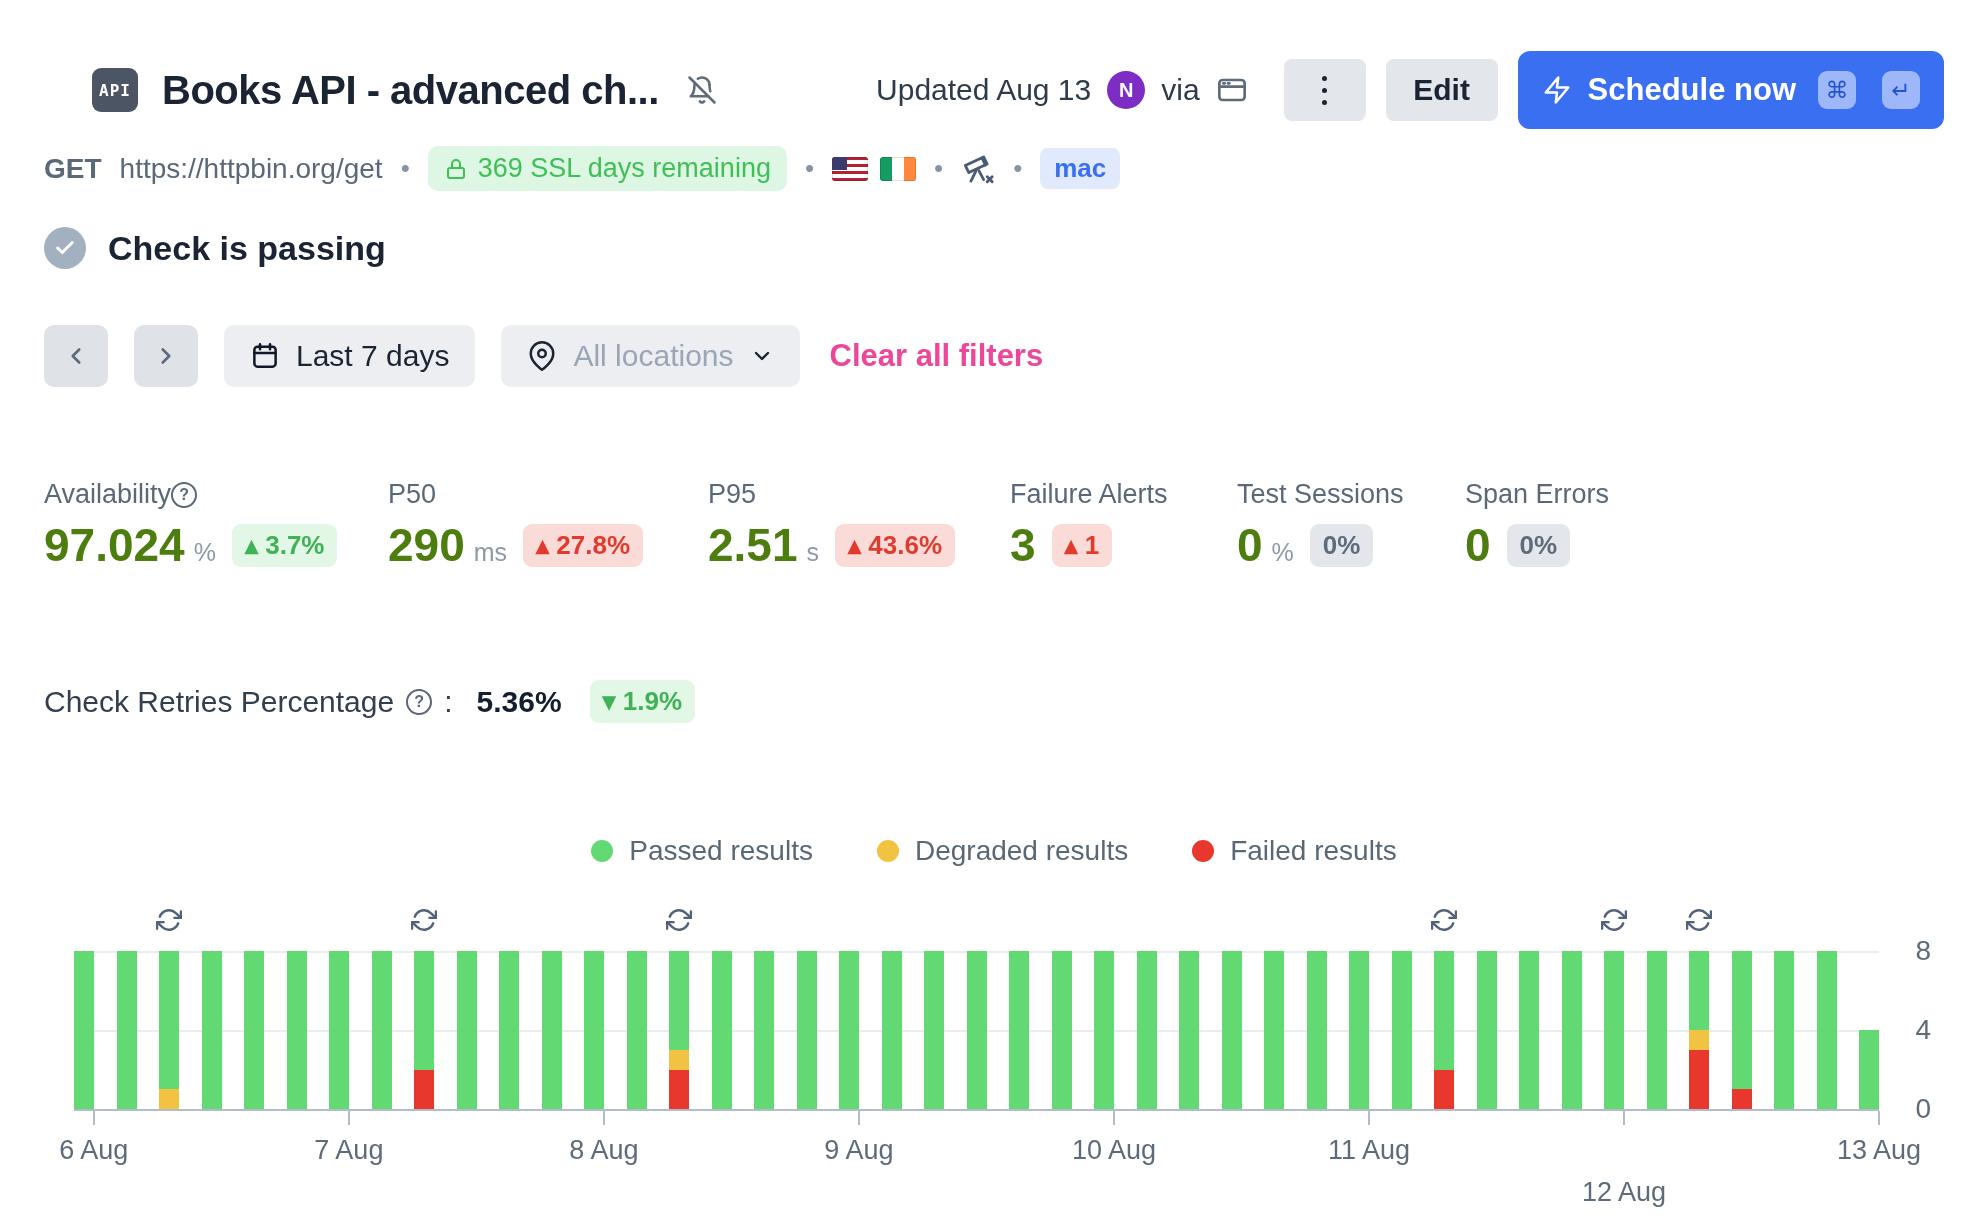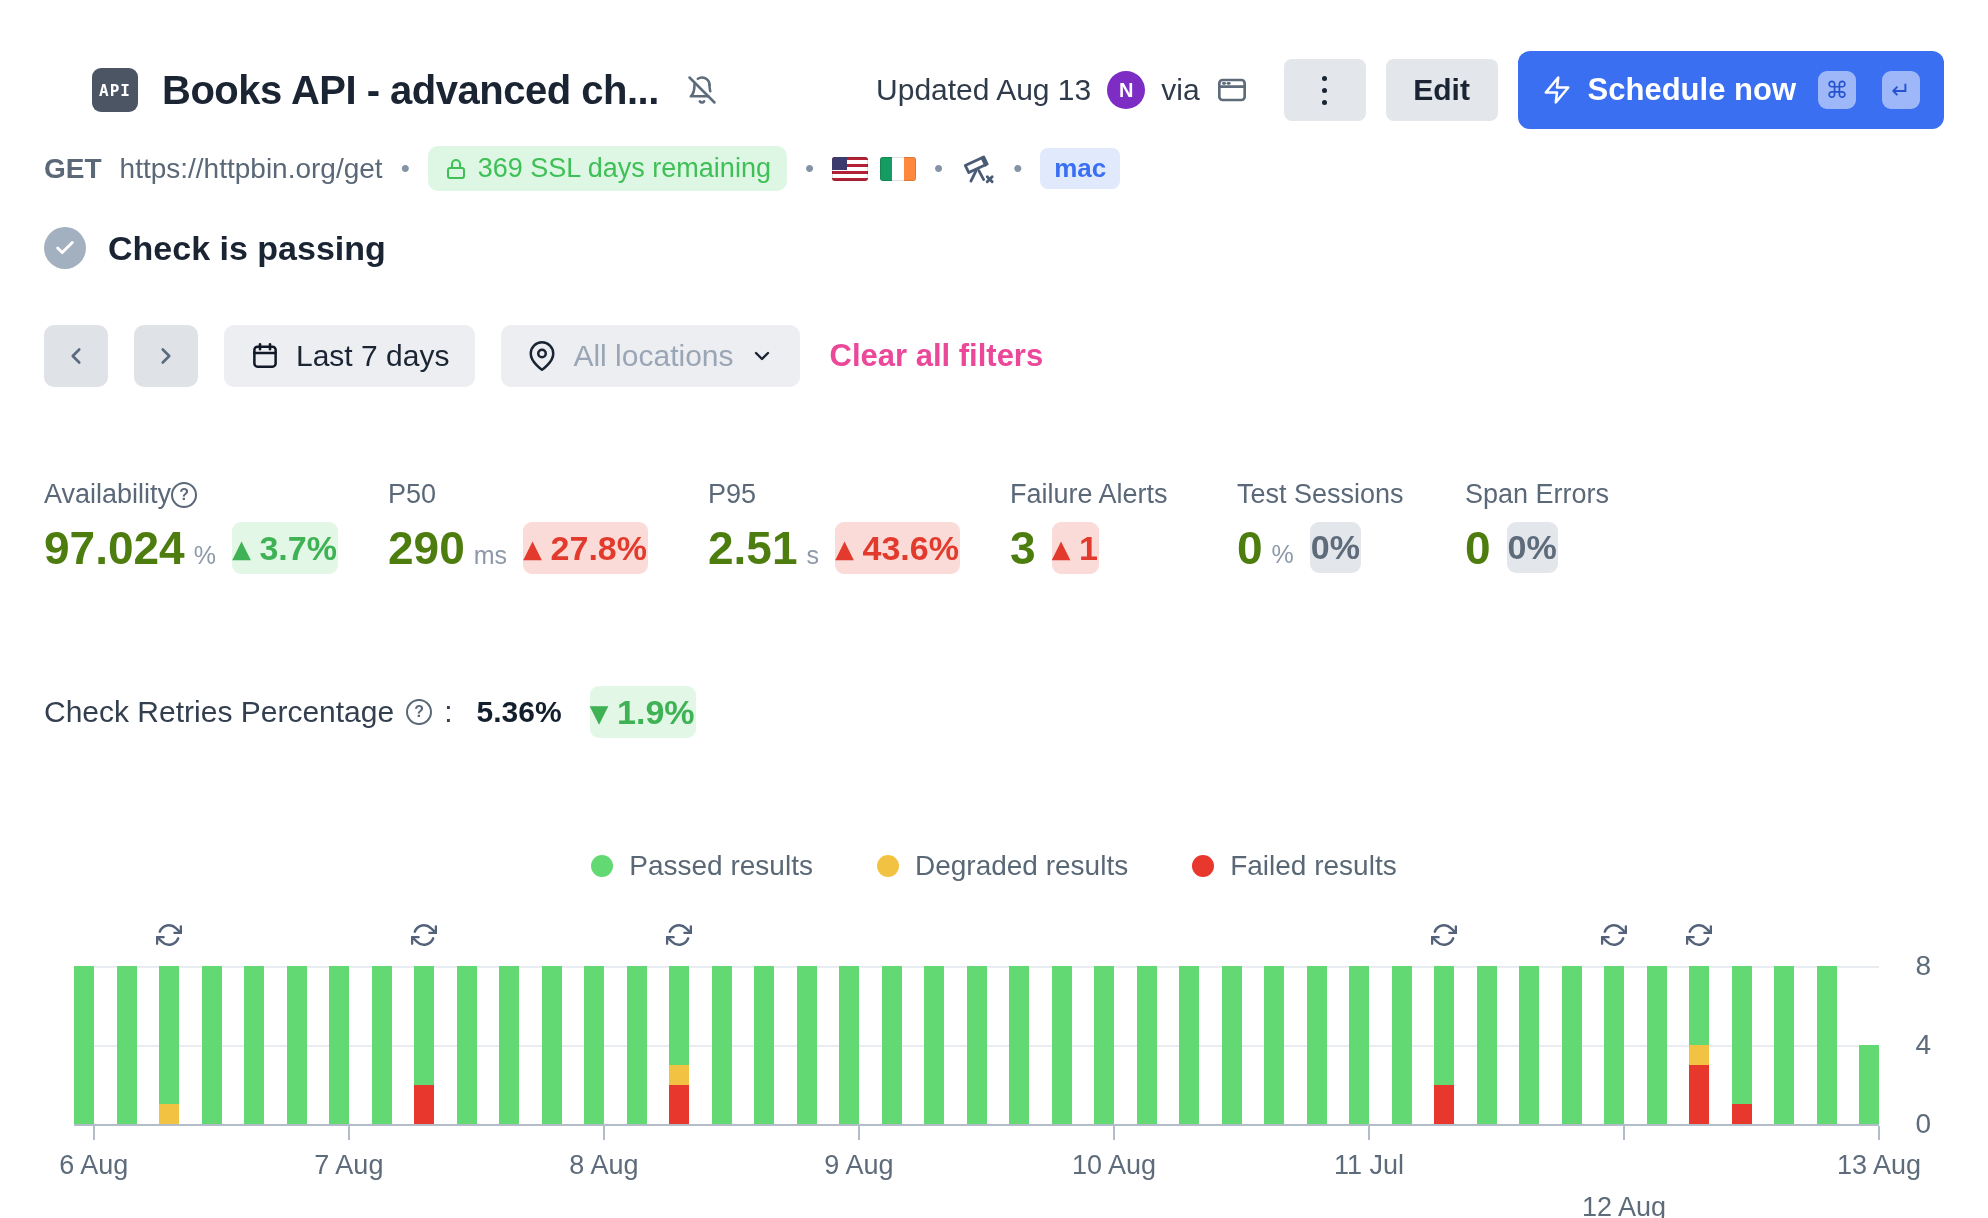--- a/index.html
+++ b/index.html
@@ -68,21 +68,21 @@
   .stats-row { margin-top:92px; display:flex; }
   .stat:nth-child(1){ width:344px; } .stat:nth-child(2){ width:320px; }
   .stat:nth-child(3){ width:302px; } .stat:nth-child(4){ width:227px; }
   .stat:nth-child(5){ width:228px; }
   .stat-label { display:flex; align-items:center; gap:0; font-size:27px; color:#5a6878; }
   .info-circle { width:26px; height:26px; border:2px solid #5a6878; border-radius:50%; color:#5a6878;
                  font-size:16px; font-weight:bold; display:inline-flex; align-items:center; justify-content:center; }
   .stat-value-row { margin-top:12px; display:flex; align-items:center; }
   .stat-value { font-size:46px; font-weight:bold; color:#4d7c0f; line-height:1; }
   .stat-unit { font-size:25px; color:#8d99a8; margin:14px 0 0 9px; }
-  .badge { margin-left:16px; font-size:34px; font-weight:bold; padding:6px 1px; border-radius:9px; white-space:nowrap; }
+  .badge { margin-left:16px; font-size:26px; font-weight:bold; padding:6px 13px; border-radius:9px; white-space:nowrap; }
   .badge.green { background:#e2f7e6; color:#3eb254; }
   .badge.red   { background:#fadbd7; color:#e23b2e; }
   .badge.gray  { background:#e3e7ec; color:#5d6b7a; }
 
   
   .retries-row { margin-top:112px; display:flex; align-items:center; gap:12px; font-size:30px; color:#333f4f; }
   .retries-value { font-weight:bold; color:#141f2e; margin-left:12px; }
 
   
   .legend { margin-top:112px; display:flex; justify-content:center; gap:64px;align-items:flex-end; }
@@ -508,21 +508,21 @@
         <span class="xtick-label" style="left: 1.1%;">6 Aug</span>
         <span class="xtick-mark" style="left: 15.2286%;"></span>
         <span class="xtick-label" style="left: 15.2286%;">7 Aug</span>
         <span class="xtick-mark" style="left: 29.3571%;"></span>
         <span class="xtick-label" style="left: 29.3571%;">8 Aug</span>
         <span class="xtick-mark" style="left: 43.4857%;"></span>
         <span class="xtick-label" style="left: 43.4857%;">9 Aug</span>
         <span class="xtick-mark" style="left: 57.6143%;"></span>
         <span class="xtick-label" style="left: 57.6143%;">10 Aug</span>
         <span class="xtick-mark" style="left: 71.7429%;"></span>
-        <span class="xtick-label" style="left: 71.7429%;">11 Jul</span>
+        <span class="xtick-label" style="left: 71.7429%;">11 Aug</span>
         <span class="xtick-mark" style="left: 85.8714%;"></span>
         <span class="xtick-label" style="left: 85.8714%; margin-top: 42px;">12 Aug</span>
         <span class="xtick-mark" style="left: 100%;"></span>
         <span class="xtick-label" style="left: 100%;">13 Aug</span>
         <span class="ylabel" style="top: 100%;">0</span>
         <span class="ylabel" style="top: 50%;">4</span>
         <span class="ylabel" style="top: 0%;">8</span>
       </div>
   </div>
 

